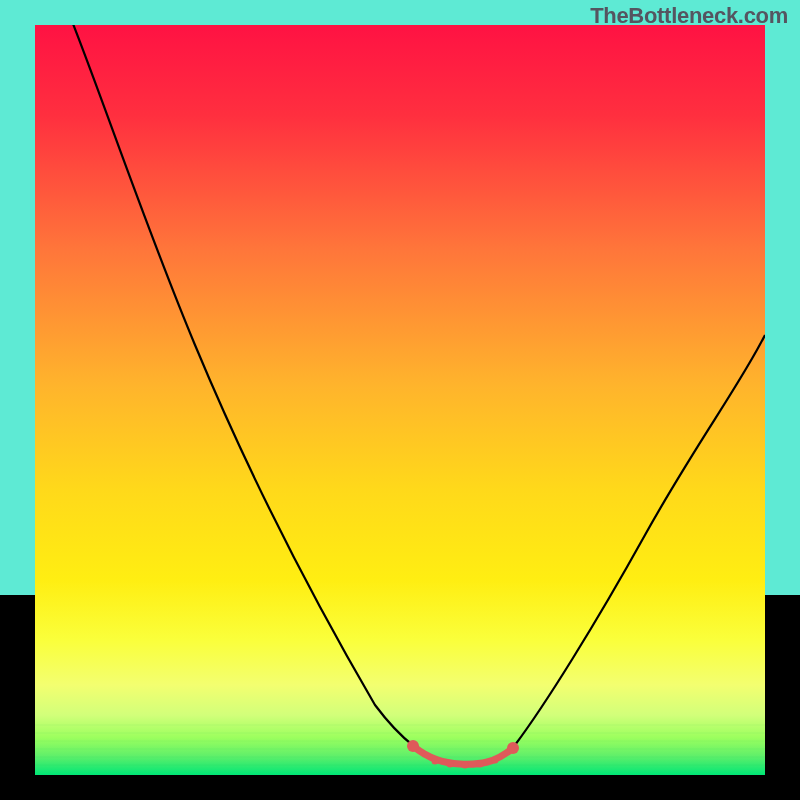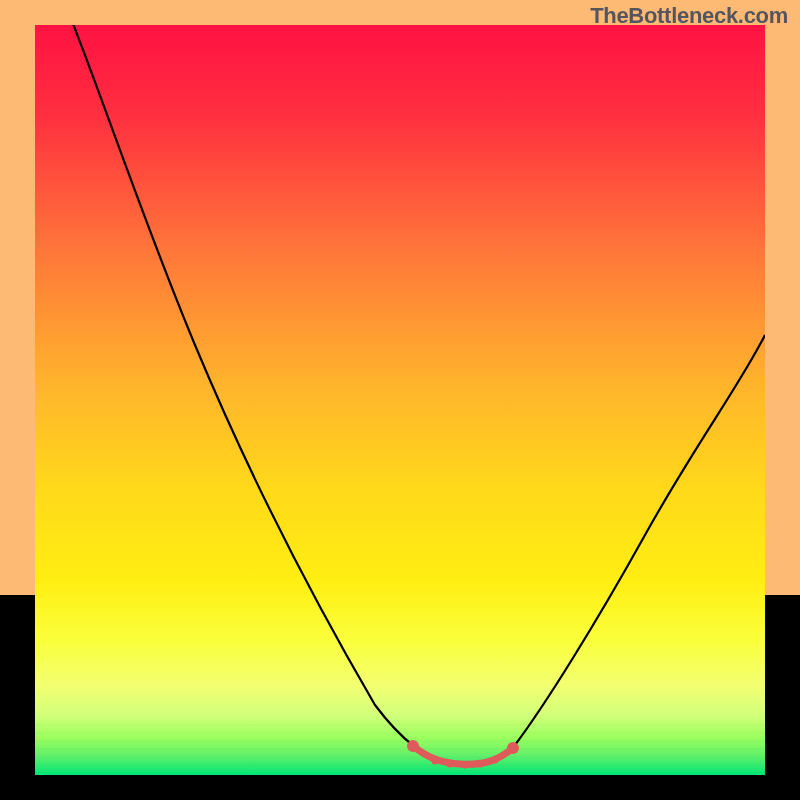--- a/index.html
+++ b/index.html
@@ -8,21 +8,21 @@
     background: #000;
     width: 800px;
     height: 800px;
     overflow: hidden;
     font-family: Arial, Helvetica, sans-serif;
   }
   .frame {
     position: relative;
     width: 800px;
     height: 595px;
-    background: #fdba74;
+    background: #5eead4;
   }
   .plot-area {
     position: absolute;
     left: 35px;
     top: 25px;
     width: 730px;
     height: 750px;
     overflow: hidden;
   }
   .gradient-bg {

